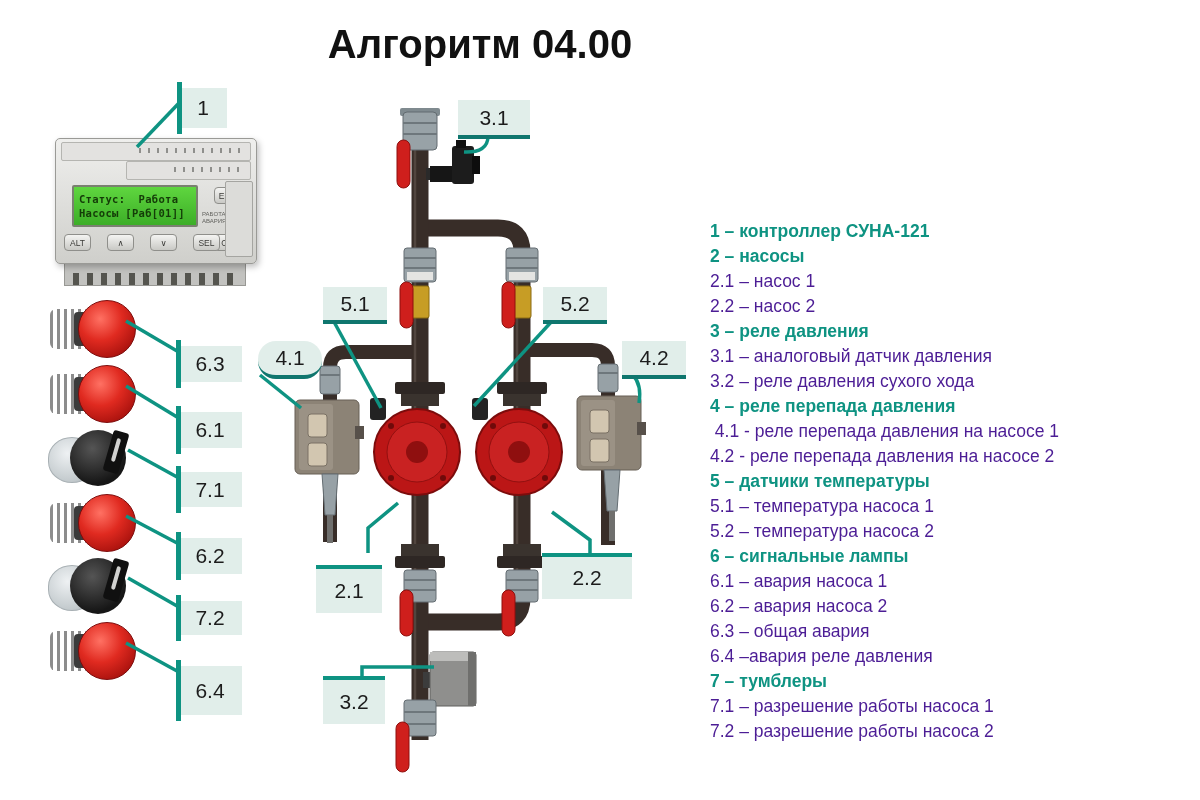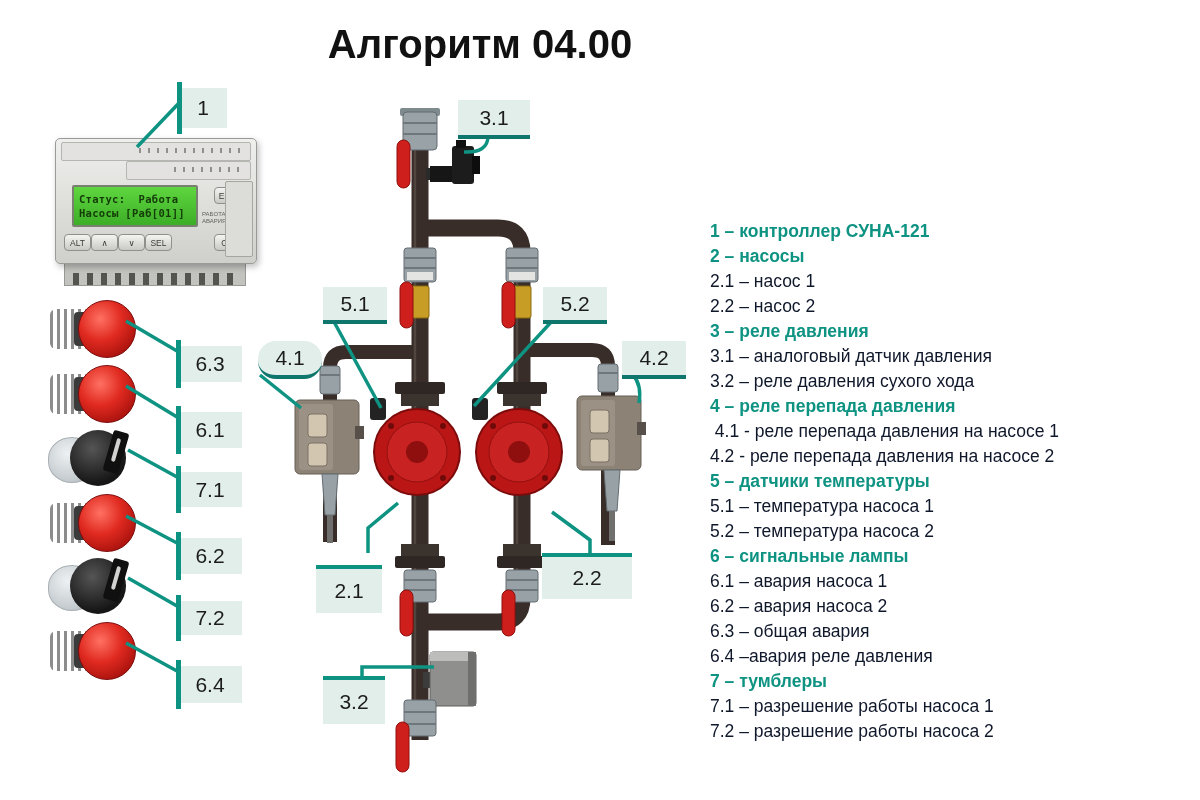--- a/index.html
+++ b/index.html
@@ -9,21 +9,21 @@
          font-size:40px;font-weight:bold;color:#111;}
   
   .callout{position:absolute;display:flex;align-items:center;justify-content:center;
            background:#e1eeea;color:#1c1c1c;font-size:21px;z-index:5;}
   .callout.leftbar::before{content:"";position:absolute;left:-2px;top:-6px;bottom:-6px;
            width:5px;background:#0e9382;}
   .callout.underline{border-bottom:4px solid #0f766e;}
   .callout.topline{border-top:4px solid #0e9382;}
   
   .legend{position:absolute;left:710px;top:219px;width:470px;z-index:4;}
-  .legend-line{height:25px;line-height:25px;font-size:17.5px;color:#0f172a;white-space:pre;}
+  .legend-line{height:25px;line-height:25px;font-size:17.5px;color:#4c1d95;white-space:pre;}
   .legend-line.heading{font-weight:bold;color:#0e9382;}
   
   .controller{position:absolute;left:55px;top:138px;width:200px;height:124px;z-index:2;
       background:linear-gradient(#efefed,#cfcfcb);border:1px solid #9a9a96;border-radius:5px;
       box-shadow:2px 3px 6px rgba(0,0,0,0.25);}
   .ctrl-tier{position:absolute;left:5px;right:5px;height:17px;background:#e3e2e0;
       border:1px solid #b5b5b1;border-radius:2px;
       background-image:repeating-linear-gradient(90deg,#8f8f8c 0 2px,transparent 2px 9px);
       background-size:55% 5px;background-repeat:no-repeat;background-position:right 8px top 5px;}
   .ctrl-tier.t1{top:3px;}
@@ -31,21 +31,21 @@
   .lcd{position:absolute;left:16px;top:46px;width:126px;height:42px;
       background:linear-gradient(#5fd63f,#3cae27);border:2px solid #7a8070;border-radius:2px;
       display:flex;flex-direction:column;justify-content:center;padding-left:5px;box-sizing:border-box;}
   .lcd-line{font-family:"DejaVu Sans Mono",monospace;font-size:10.5px;font-weight:bold;
       color:#143c08;white-space:pre;line-height:14px;letter-spacing:0.3px;}
   .led-labels{position:absolute;left:146px;top:72px;width:48px;font-size:6px;color:#62625e;
       line-height:7px;}
   .cbtn{position:absolute;width:27px;height:17px;border:1px solid #8f8f8b;border-radius:4px;
       background:linear-gradient(#f4f4f2,#c9c9c5);display:flex;align-items:center;
       justify-content:center;font-size:8.5px;color:#3a3a37;box-sizing:border-box;}
-  .cbtn-row{position:absolute;left:8px;top:95px;display:flex;gap:0;}
+  .cbtn-row{position:absolute;left:8px;top:95px;display:flex;gap:16px;}
   .cbtn-row .cbtn{position:static;}
   .cbtn.esc{left:158px;top:48px;}
   .cbtn.ok{left:158px;top:95px;}
   .din-slot{position:absolute;right:3px;top:42px;width:26px;height:74px;background:#dcdcd9;
       border:1px solid #a5a5a1;border-radius:2px;}
   .terminal-strip{position:absolute;left:64px;top:258px;width:180px;height:26px;z-index:1;
       background:#c2c2bf;border:1px solid #989894;
       background-image:repeating-linear-gradient(90deg,#55554f 0 6px,transparent 6px 14px);
       background-size:92% 12px;background-repeat:no-repeat;background-position:8px bottom;}
   
@@ -290,21 +290,21 @@
   <div class="callout underline" style="left:258px;top:341px;width:64px;height:34px;border-radius:18px;">4.1</div>
   <div class="callout underline" style="left:622px;top:341px;width:64px;height:34px;">4.2</div>
   <div class="callout topline" style="left:316px;top:553px;width:66px;height:44px;margin-top:12px;">2.1</div>
   <div class="callout topline" style="left:542px;top:553px;width:90px;height:42px;">2.2</div>
   <div class="callout topline" style="left:323px;top:676px;width:62px;height:44px;">3.2</div>
   <div class="callout leftbar" style="left:178px;top:346px;width:64px;height:36px;">6.3</div>
   <div class="callout leftbar" style="left:178px;top:412px;width:64px;height:36px;">6.1</div>
   <div class="callout leftbar" style="left:178px;top:472px;width:64px;height:35px;">7.1</div>
   <div class="callout leftbar" style="left:178px;top:538px;width:64px;height:36px;">6.2</div>
   <div class="callout leftbar" style="left:178px;top:601px;width:64px;height:34px;">7.2</div>
-  <div class="callout leftbar" style="left:178px;top:666px;width:64px;height:37px;">6.4</div>
+  <div class="callout leftbar" style="left:178px;top:666px;width:64px;height:49px;">6.4</div>
 
   <div class="legend">
     <div class="legend-line heading">1 – контроллер СУНА-121</div>
     <div class="legend-line heading">2 – насосы</div>
     <div class="legend-line">2.1 – насос 1</div>
     <div class="legend-line">2.2 – насос 2</div>
     <div class="legend-line heading">3 – реле давления</div>
     <div class="legend-line">3.1 – аналоговый датчик давления</div>
     <div class="legend-line">3.2 – реле давления сухого хода</div>
     <div class="legend-line heading">4 – реле перепада давления</div>

